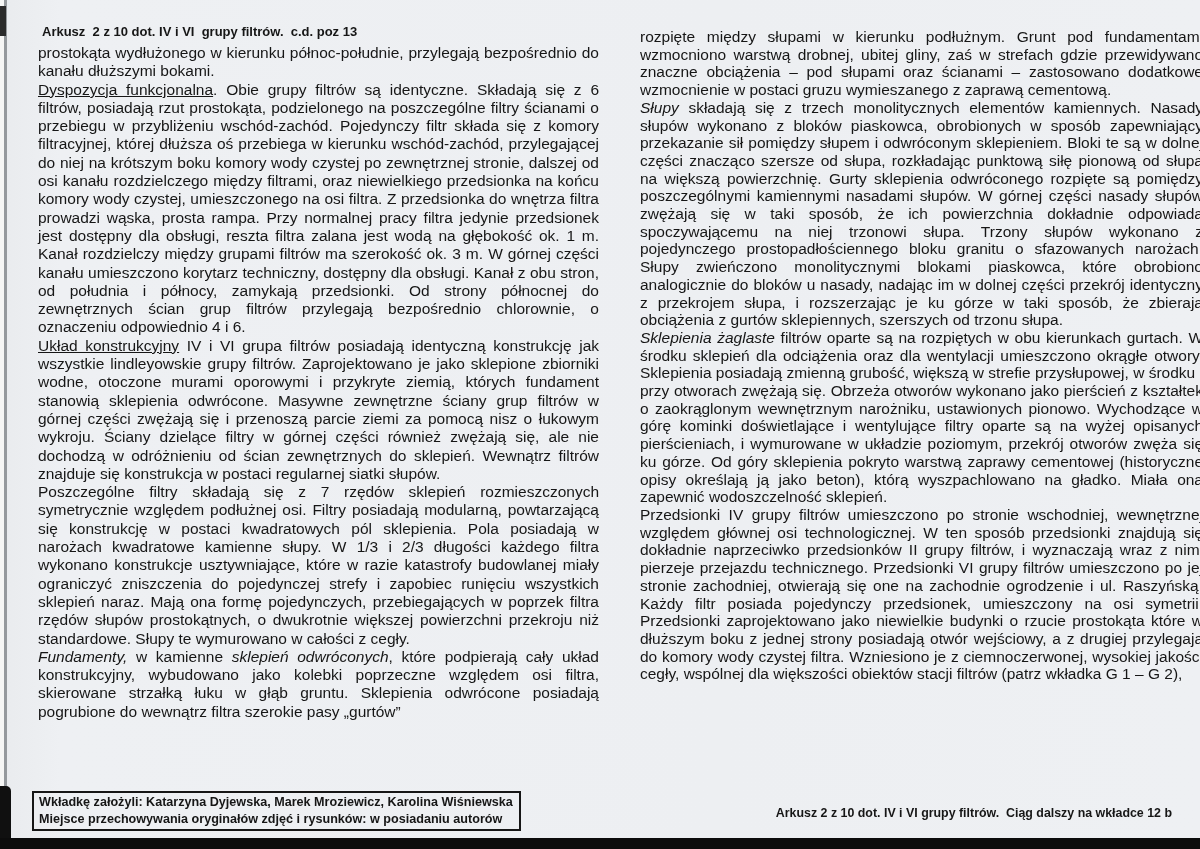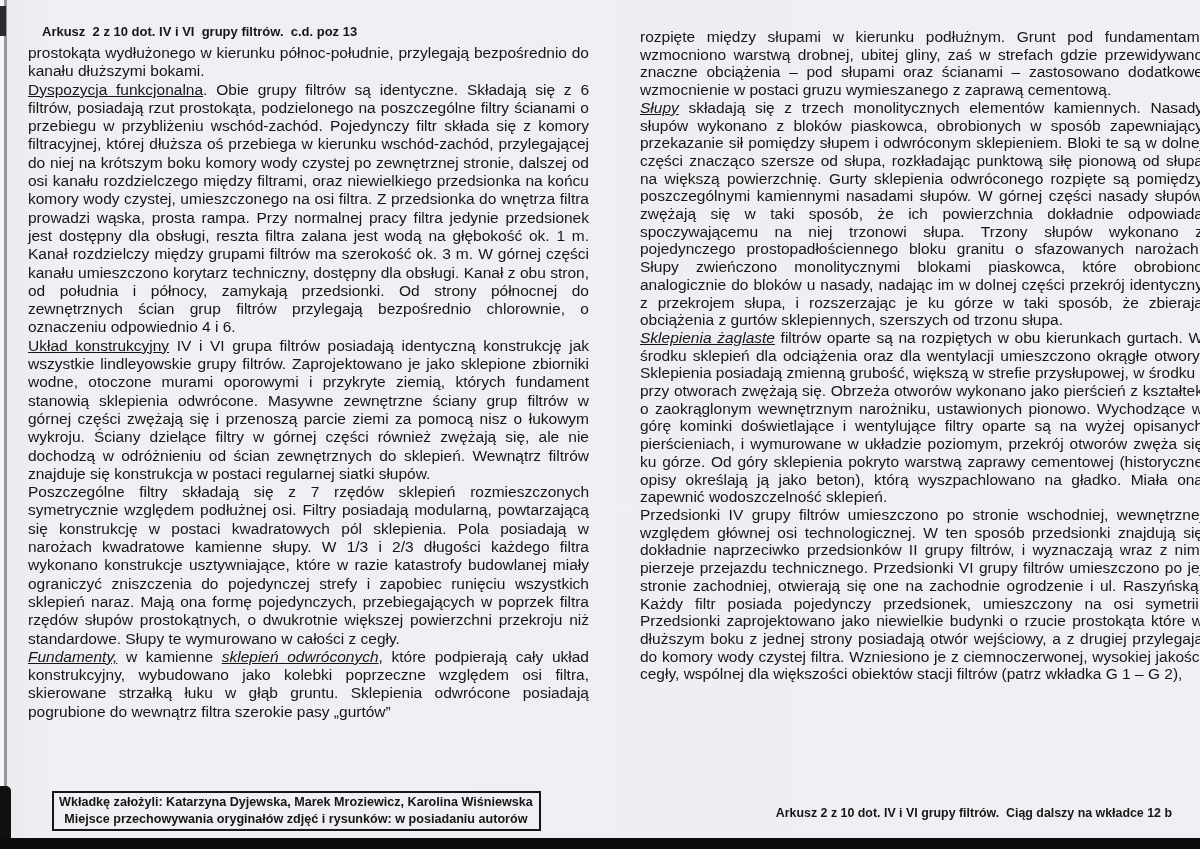--- a/index.html
+++ b/index.html
@@ -9,32 +9,31 @@
     background:linear-gradient(90deg,#e9ebee 0%, #eef0f3 5%, #edeff2 60%, #eef0f3 100%);
     font-family:"Liberation Sans","DejaVu Sans",sans-serif;
     color:#161616;
     overflow:hidden;
   }
   .page-header {
     position:absolute; left:42px; top:24px;
     font-size:13px; font-weight:bold; white-space:pre;
   }
   .col { position:absolute; text-align:justify; font-size:15.5px; }
-  .col-left  { left:28px;  top:44px; width:561px; line-height:18.3px; }
+  .col-left  { left:38px;  top:44px; width:561px; line-height:18.3px; }
   .col-right { left:640px; top:28px; width:563px; line-height:17.7px; }
   .col p { margin:0; padding:0; }
   .bu { font-weight:normal; text-decoration:underline; }
-  .iu { font-style:italic; text-decoration:underline; }
+  .iu { font-style:italic; }
   .jline { text-align-last:justify; }
   .footer-box {
-    position:absolute; left:52px; top:791px;
+    position:absolute; left:32px; top:791px;
     border:2px solid #161616; padding:1px 6px 2px 5px;
     font-weight:bold; font-size:12.6px; line-height:16.5px;
     white-space:nowrap;
-    text-align:center;
   }
   .footer-right {
     position:absolute; right:28px; top:806px;
     font-size:12.4px; font-weight:bold; white-space:pre;
   }
   
   .edge-white-left { position:absolute; left:0; top:0; width:4px; height:849px; background:#f6f6f5; }
   .edge-line-left  { position:absolute; left:4px; top:0; width:3px; height:849px; background:#95999d; }
   .mark-topleft    { position:absolute; left:0; top:6px; width:6px; height:30px; background:#2b2b2b; }
   .blob-bottomleft { position:absolute; left:0; top:786px; width:11px; height:63px; background:#101010; border-radius:0 5px 0 0; }

